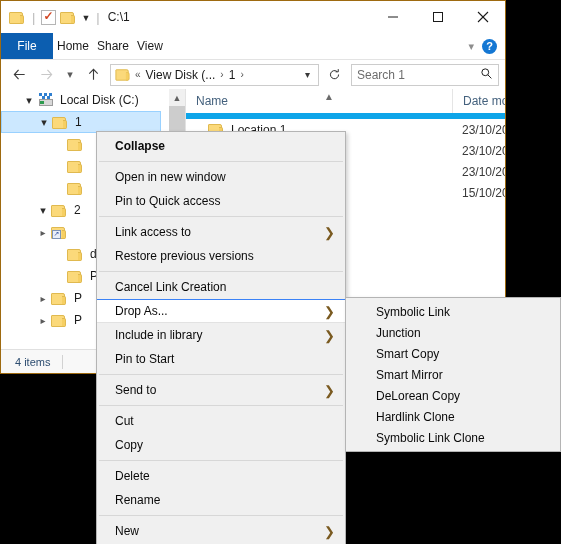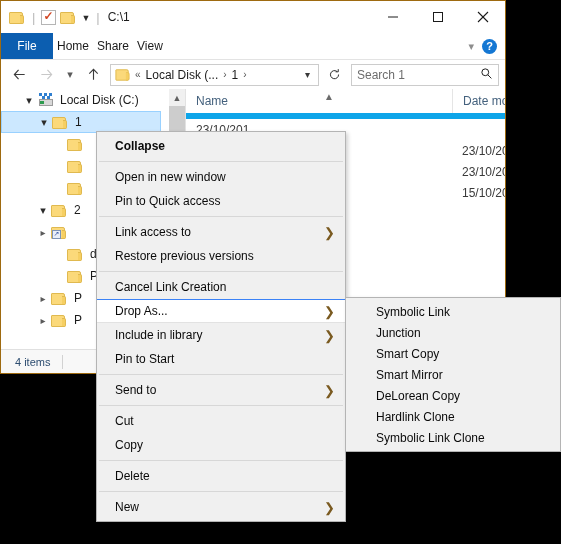--- a/index.html
+++ b/index.html
@@ -549,21 +549,21 @@
       </div>
       <div class="nav-btn small">▾</div>
       <div class="nav-btn">
         <svg width="15" height="15" viewBox="0 0 16 16">
             <path d="M3.5 7 L8 2.5 L12.5 7 M8 2.8 V13.5" fill="none" stroke="#3b3b3b" stroke-width="1.2"></path>
           </svg>
       </div>
       <div id="address-box">
         <span class="folder-ico"></span>
         <span class="crumb-sep">«</span>
-        <span class="crumb">Local Disk (...</span>
+        <span class="crumb">View Disk (...</span>
         <span class="crumb-sep">›</span>
         <span class="crumb">1</span>
         <span class="crumb-sep">›</span>
         <span id="addr-caret">▾</span>
       </div>
       <div id="refresh-btn">
         <svg width="13" height="13" viewBox="0 0 16 16">
             <path d="M13 8 A5 5 0 1 1 11 4.2" fill="none" stroke="#2b2b2b" stroke-width="1.2"></path>
             <path d="M12.6 1.4 L12.6 4.7 L9.3 4.7" fill="none" stroke="#2b2b2b" stroke-width="1.2"></path>
           </svg>
@@ -665,20 +665,24 @@
           <div class="col name">
             <span>Name</span>
             <span id="sort-caret">▲</span>
           </div>
           <div class="col date">
             <span>Date moc</span>
           </div>
         </div>
 
         <div class="file-row">
+          <div class="cellname">
+            <span class="folder-ico"></span>
+            <span>Location 1</span>
+          </div>
           <div class="celldate">23/10/201</div>
         </div>
         <div class="file-row">
           <div class="cellname">
             <span></span>
           </div>
           <div class="celldate">23/10/201</div>
         </div>
         <div class="file-row">
           <div class="cellname">
@@ -727,20 +731,21 @@
     <div class="menu-sep"></div>
     <div class="menu-item">
       <span>Send to</span>
       <span class="submenu-arrow">❯</span>
     </div>
     <div class="menu-sep"></div>
     <div class="menu-item">Cut</div>
     <div class="menu-item">Copy</div>
     <div class="menu-sep"></div>
     <div class="menu-item">Delete</div>
+    <div class="menu-item">Rename</div>
     <div class="menu-sep"></div>
     <div class="menu-item">
       <span>New</span>
       <span class="submenu-arrow">❯</span>
     </div>
 
   </div>
 
   <div id="submenu">
     <div class="menu-item">Symbolic Link</div>

